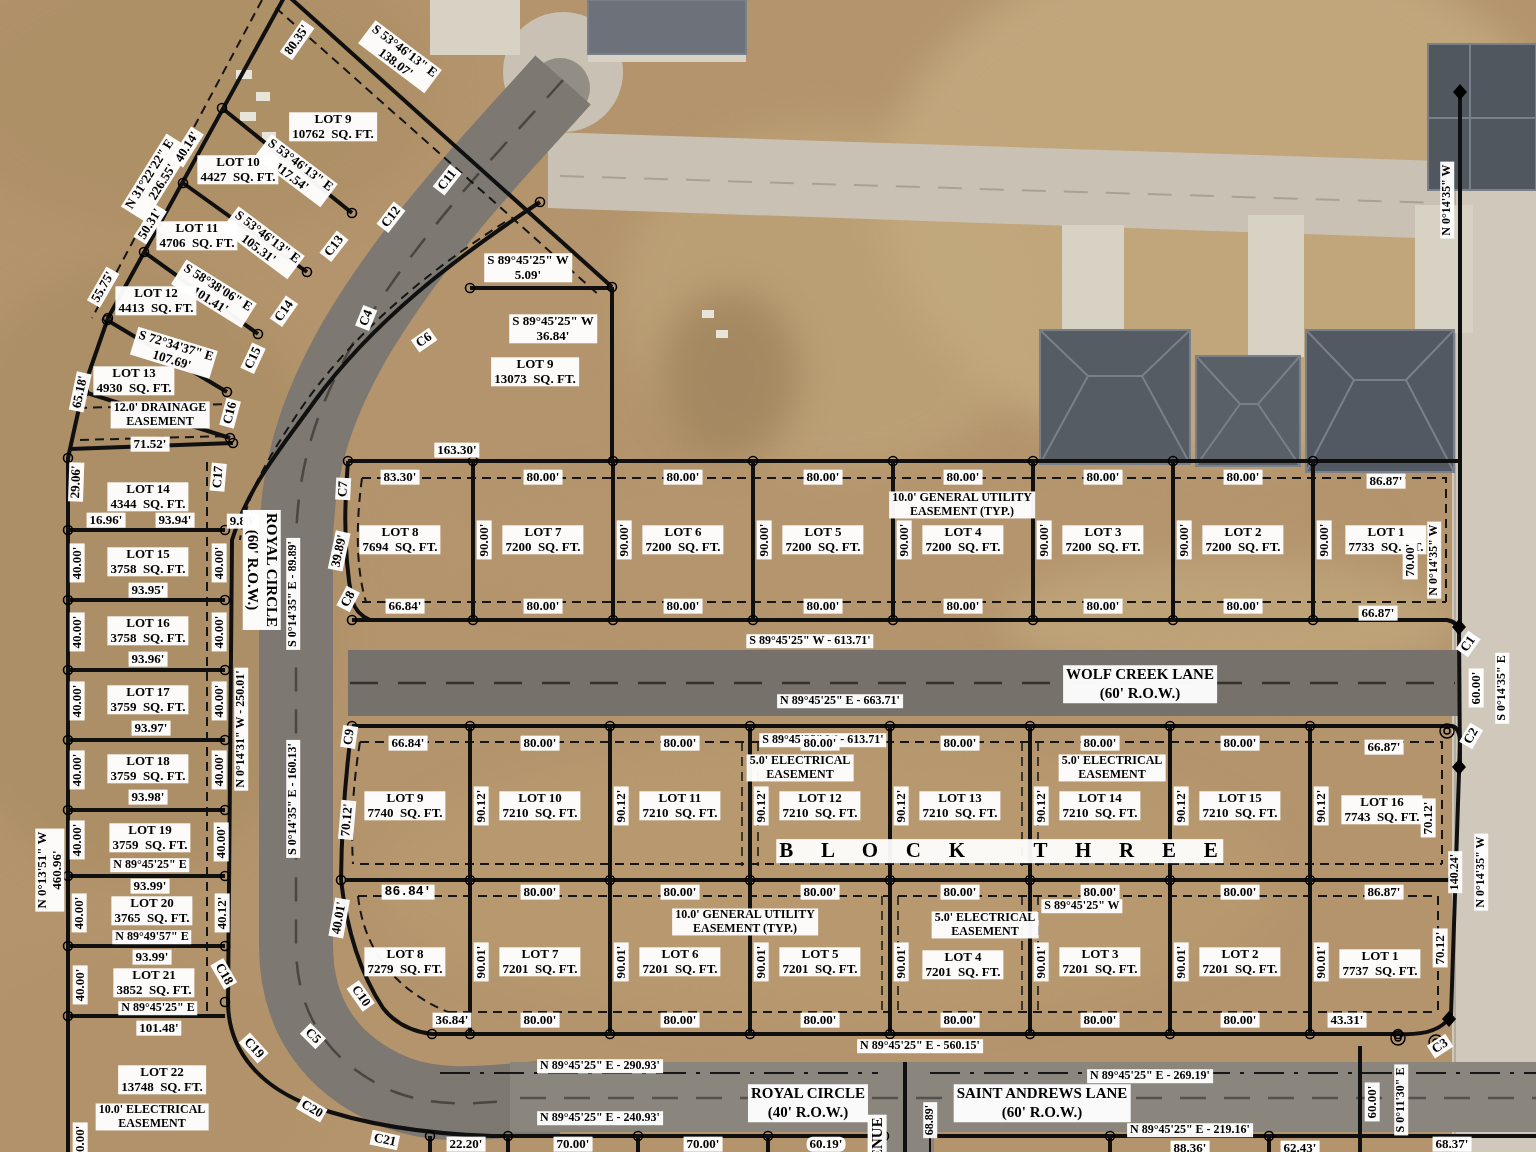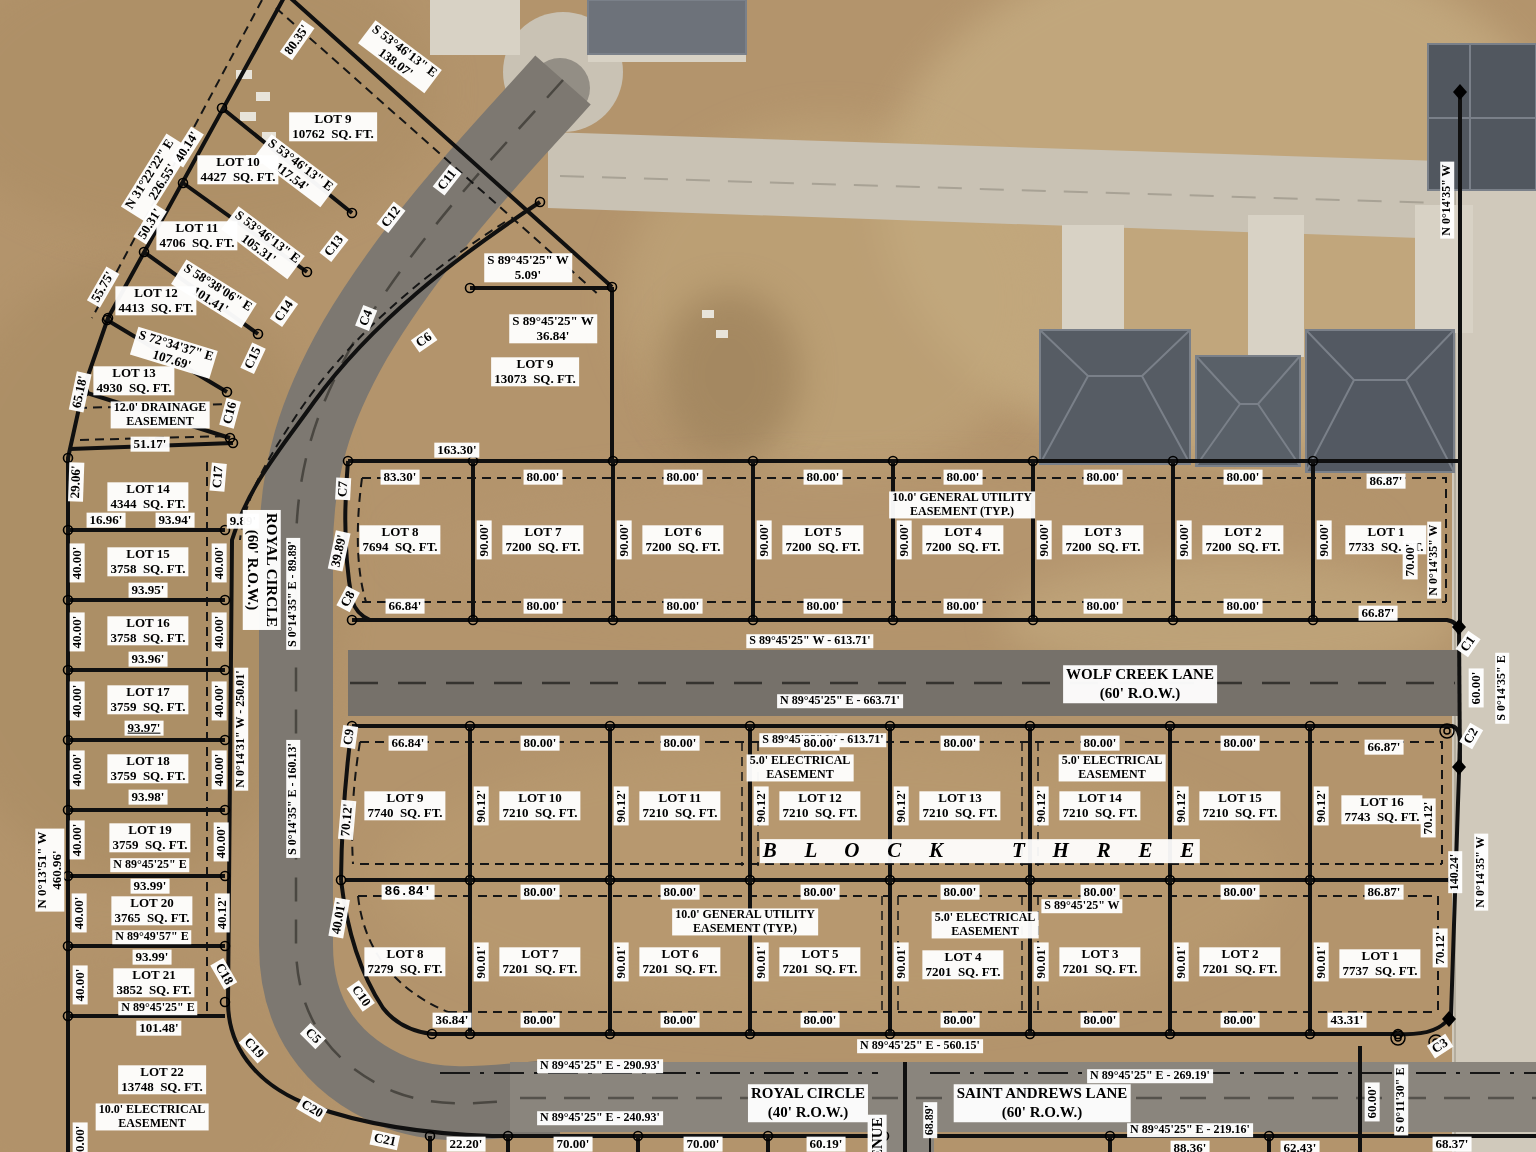--- a/index.html
+++ b/index.html
@@ -245,21 +245,21 @@
       <div class="lbl" style="left: 103px; top: 287px; transform: translate(-50%, -50%) rotate(-60deg);">55.75'</div>
       <div class="lbl" style="left: 156px; top: 301px; transform: translate(-50%, -50%) rotate(0deg);">LOT 12
 4413  SQ. FT.</div>
       <div class="lbl" style="left: 174px; top: 353px; transform: translate(-50%, -50%) rotate(17deg);">S 72°34'37" E
 107.69'</div>
       <div class="lbl" style="left: 134px; top: 381px; transform: translate(-50%, -50%) rotate(0deg);">LOT 13
 4930  SQ. FT.</div>
       <div class="lbl" style="left: 80px; top: 392px; transform: translate(-50%, -50%) rotate(-78deg);">65.18'</div>
       <div class="lbl" style="left: 160px; top: 415px; font-size: 12px; transform: translate(-50%, -50%) rotate(0deg);">12.0' DRAINAGE
 EASEMENT</div>
-      <div class="lbl" style="left: 150px; top: 444px; transform: translate(-50%, -50%) rotate(0deg);">51.17'</div>
+      <div class="lbl" style="left: 150px; top: 444px; transform: translate(-50%, -50%) rotate(0deg);">71.52'</div>
       <div class="lbl" style="left: 76px; top: 482px; transform: translate(-50%, -50%) rotate(-88deg);">29.06'</div>
       <div class="lbl" style="left: 528px; top: 268px; transform: translate(-50%, -50%) rotate(0deg);">S 89°45'25" W
 5.09'</div>
       <div class="lbl" style="left: 553px; top: 329px; transform: translate(-50%, -50%) rotate(0deg);">S 89°45'25" W
 36.84'</div>
       <div class="lbl" style="left: 535px; top: 372px; transform: translate(-50%, -50%) rotate(0deg);">LOT 9
 13073  SQ. FT.</div>
       <div class="lbl" style="left: 457px; top: 450px; transform: translate(-50%, -50%) rotate(0deg);">163.30'</div>
       <div class="lbl" style="left: 148px; top: 497px; transform: translate(-50%, -50%) rotate(0deg);">LOT 14
 4344  SQ. FT.</div>
@@ -273,21 +273,21 @@
       <div class="lbl" style="left: 148px; top: 590px; transform: translate(-50%, -50%) rotate(0deg);">93.95'</div>
       <div class="lbl" style="left: 77px; top: 632px; transform: translate(-50%, -50%) rotate(-90deg);">40.00'</div>
       <div class="lbl" style="left: 219px; top: 632px; transform: translate(-50%, -50%) rotate(-90deg);">40.00'</div>
       <div class="lbl" style="left: 148px; top: 631px; transform: translate(-50%, -50%) rotate(0deg);">LOT 16
 3758  SQ. FT.</div>
       <div class="lbl" style="left: 148px; top: 659px; transform: translate(-50%, -50%) rotate(0deg);">93.96'</div>
       <div class="lbl" style="left: 77px; top: 701px; transform: translate(-50%, -50%) rotate(-90deg);">40.00'</div>
       <div class="lbl" style="left: 219px; top: 701px; transform: translate(-50%, -50%) rotate(-90deg);">40.00'</div>
       <div class="lbl" style="left: 148px; top: 700px; transform: translate(-50%, -50%) rotate(0deg);">LOT 17
 3759  SQ. FT.</div>
-      <div class="lbl" style="left: 144px; top: 728px; transform: translate(-50%, -50%) rotate(0deg); text-decoration: underline;">93.97'</div>
+      <div class="lbl" style="left: 151px; top: 728px; transform: translate(-50%, -50%) rotate(0deg);">93.97'</div>
       <div class="lbl" style="left: 77px; top: 770px; transform: translate(-50%, -50%) rotate(-90deg);">40.00'</div>
       <div class="lbl" style="left: 219px; top: 770px; transform: translate(-50%, -50%) rotate(-90deg);">40.00'</div>
       <div class="lbl" style="left: 148px; top: 769px; transform: translate(-50%, -50%) rotate(0deg);">LOT 18
 3759  SQ. FT.</div>
       <div class="lbl" style="left: 148px; top: 797px; transform: translate(-50%, -50%) rotate(0deg);">93.98'</div>
       <div class="lbl" style="left: 77px; top: 840px; transform: translate(-50%, -50%) rotate(-90deg);">40.00'</div>
       <div class="lbl" style="left: 221px; top: 842px; transform: translate(-50%, -50%) rotate(-90deg);">40.00'</div>
       <div class="lbl" style="left: 150px; top: 838px; transform: translate(-50%, -50%) rotate(0deg); font-family: Liberation Serif, serif;">LOT 19
 3759  SQ. FT.</div>
       <div class="lbl" style="left: 150px; top: 865px; font-size: 12px; transform: translate(-50%, -50%) rotate(0deg);">N 89°45'25" E</div>
@@ -417,21 +417,21 @@
 7210  SQ. FT.</div>
       <div class="lbl" style="left: 1382px; top: 810px; transform: translate(-50%, -50%) rotate(0deg);">LOT 16
 7743  SQ. FT.</div>
       <div class="lbl" style="left: 481px; top: 806px; transform: translate(-50%, -50%) rotate(-90deg);">90.12'</div>
       <div class="lbl" style="left: 621px; top: 806px; transform: translate(-50%, -50%) rotate(-90deg);">90.12'</div>
       <div class="lbl" style="left: 761px; top: 806px; transform: translate(-50%, -50%) rotate(-90deg);">90.12'</div>
       <div class="lbl" style="left: 901px; top: 806px; transform: translate(-50%, -50%) rotate(-90deg);">90.12'</div>
       <div class="lbl" style="left: 1041px; top: 806px; transform: translate(-50%, -50%) rotate(-90deg);">90.12'</div>
       <div class="lbl" style="left: 1181px; top: 806px; transform: translate(-50%, -50%) rotate(-90deg);">90.12'</div>
       <div class="lbl" style="left: 1321px; top: 806px; transform: translate(-50%, -50%) rotate(-90deg);">90.12'</div>
-      <div class="lbl blk" style="left: 980px; top: 851px; transform: translate(-50%, -50%) rotate(0deg); font-style: italic;">B   L   O   C   K        T   H   R   E   E</div>
+      <div class="lbl blk" style="left: 1000px; top: 851px; transform: translate(-50%, -50%) rotate(0deg);">B   L   O   C   K        T   H   R   E   E</div>
       <div class="lbl" style="left: 1428px; top: 818px; transform: translate(-50%, -50%) rotate(-90deg);">70.12'</div>
       <div class="lbl" style="left: 1455px; top: 872px; font-size: 12px; transform: translate(-50%, -50%) rotate(-90deg);">140.24'</div>
       <div class="lbl" style="left: 1481px; top: 872px; font-size: 12px; transform: translate(-50%, -50%) rotate(-90deg);">N 0°14'35" W</div>
       <div class="lbl" style="left: 408px; top: 892px; transform: translate(-50%, -50%) rotate(0deg); font-family: Liberation Mono, monospace;">86.84'</div>
       <div class="lbl" style="left: 540px; top: 892px; transform: translate(-50%, -50%) rotate(0deg);">80.00'</div>
       <div class="lbl" style="left: 680px; top: 892px; transform: translate(-50%, -50%) rotate(0deg);">80.00'</div>
       <div class="lbl" style="left: 820px; top: 892px; transform: translate(-50%, -50%) rotate(0deg);">80.00'</div>
       <div class="lbl" style="left: 960px; top: 892px; transform: translate(-50%, -50%) rotate(0deg);">80.00'</div>
       <div class="lbl" style="left: 1100px; top: 892px; transform: translate(-50%, -50%) rotate(0deg);">80.00'</div>
       <div class="lbl" style="left: 1240px; top: 892px; transform: translate(-50%, -50%) rotate(0deg);">80.00'</div>
@@ -479,21 +479,21 @@
       <div class="lbl road" style="left: 808px; top: 1103px; transform: translate(-50%, -50%) rotate(0deg);">ROYAL CIRCLE
 (40' R.O.W.)</div>
       <div class="lbl road" style="left: 1042px; top: 1103px; transform: translate(-50%, -50%) rotate(0deg);">SAINT ANDREWS LANE
 (60' R.O.W.)</div>
       <div class="lbl" style="left: 1150px; top: 1076px; font-size: 12px; transform: translate(-50%, -50%) rotate(0deg);">N 89°45'25" E - 269.19'</div>
       <div class="lbl" style="left: 600px; top: 1118px; font-size: 12px; transform: translate(-50%, -50%) rotate(0deg);">N 89°45'25" E - 240.93'</div>
       <div class="lbl" style="left: 1190px; top: 1130px; font-size: 12px; transform: translate(-50%, -50%) rotate(0deg);">N 89°45'25" E - 219.16'</div>
       <div class="lbl" style="left: 466px; top: 1144px; transform: translate(-50%, -50%) rotate(0deg);">22.20'</div>
       <div class="lbl" style="left: 573px; top: 1144px; transform: translate(-50%, -50%) rotate(0deg);">70.00'</div>
       <div class="lbl" style="left: 703px; top: 1144px; transform: translate(-50%, -50%) rotate(0deg);">70.00'</div>
-      <div class="lbl" style="left: 826px; top: 1144px; transform: translate(-50%, -50%) rotate(0deg);">60.19'</div>
+      <div class="lbl" style="left: 826px; top: 1144px; transform: translate(-50%, -50%) rotate(0deg); border-radius: 6px;">60.19'</div>
       <div class="lbl" style="left: 1190px; top: 1148px; transform: translate(-50%, -50%) rotate(0deg);">88.36'</div>
       <div class="lbl" style="left: 1300px; top: 1148px; transform: translate(-50%, -50%) rotate(0deg);">62.43'</div>
       <div class="lbl" style="left: 1452px; top: 1144px; transform: translate(-50%, -50%) rotate(0deg);">68.37'</div>
       <div class="lbl" style="left: 1372px; top: 1102px; transform: translate(-50%, -50%) rotate(-90deg);">60.00'</div>
       <div class="lbl" style="left: 1401px; top: 1100px; font-size: 12px; transform: translate(-50%, -50%) rotate(-90deg);">S 0°11'30" E</div>
       <div class="lbl road" style="left: 877px; top: 1148px; transform: translate(-50%, -50%) rotate(-90deg);">AVENUE</div>
       <div class="lbl" style="left: 930px; top: 1120px; font-size: 12px; transform: translate(-50%, -50%) rotate(-90deg);">68.89'</div>
     </div>
 </div>
 

